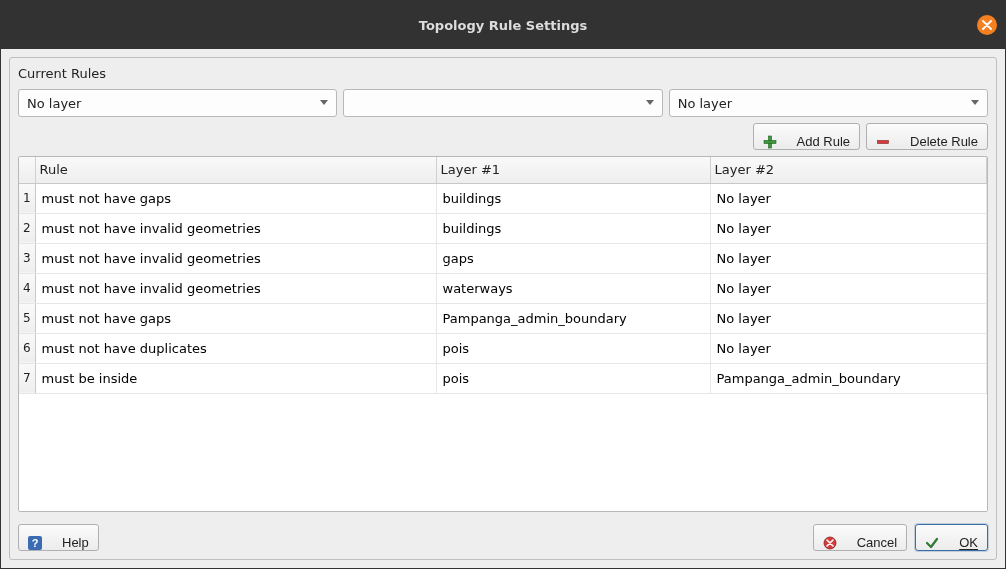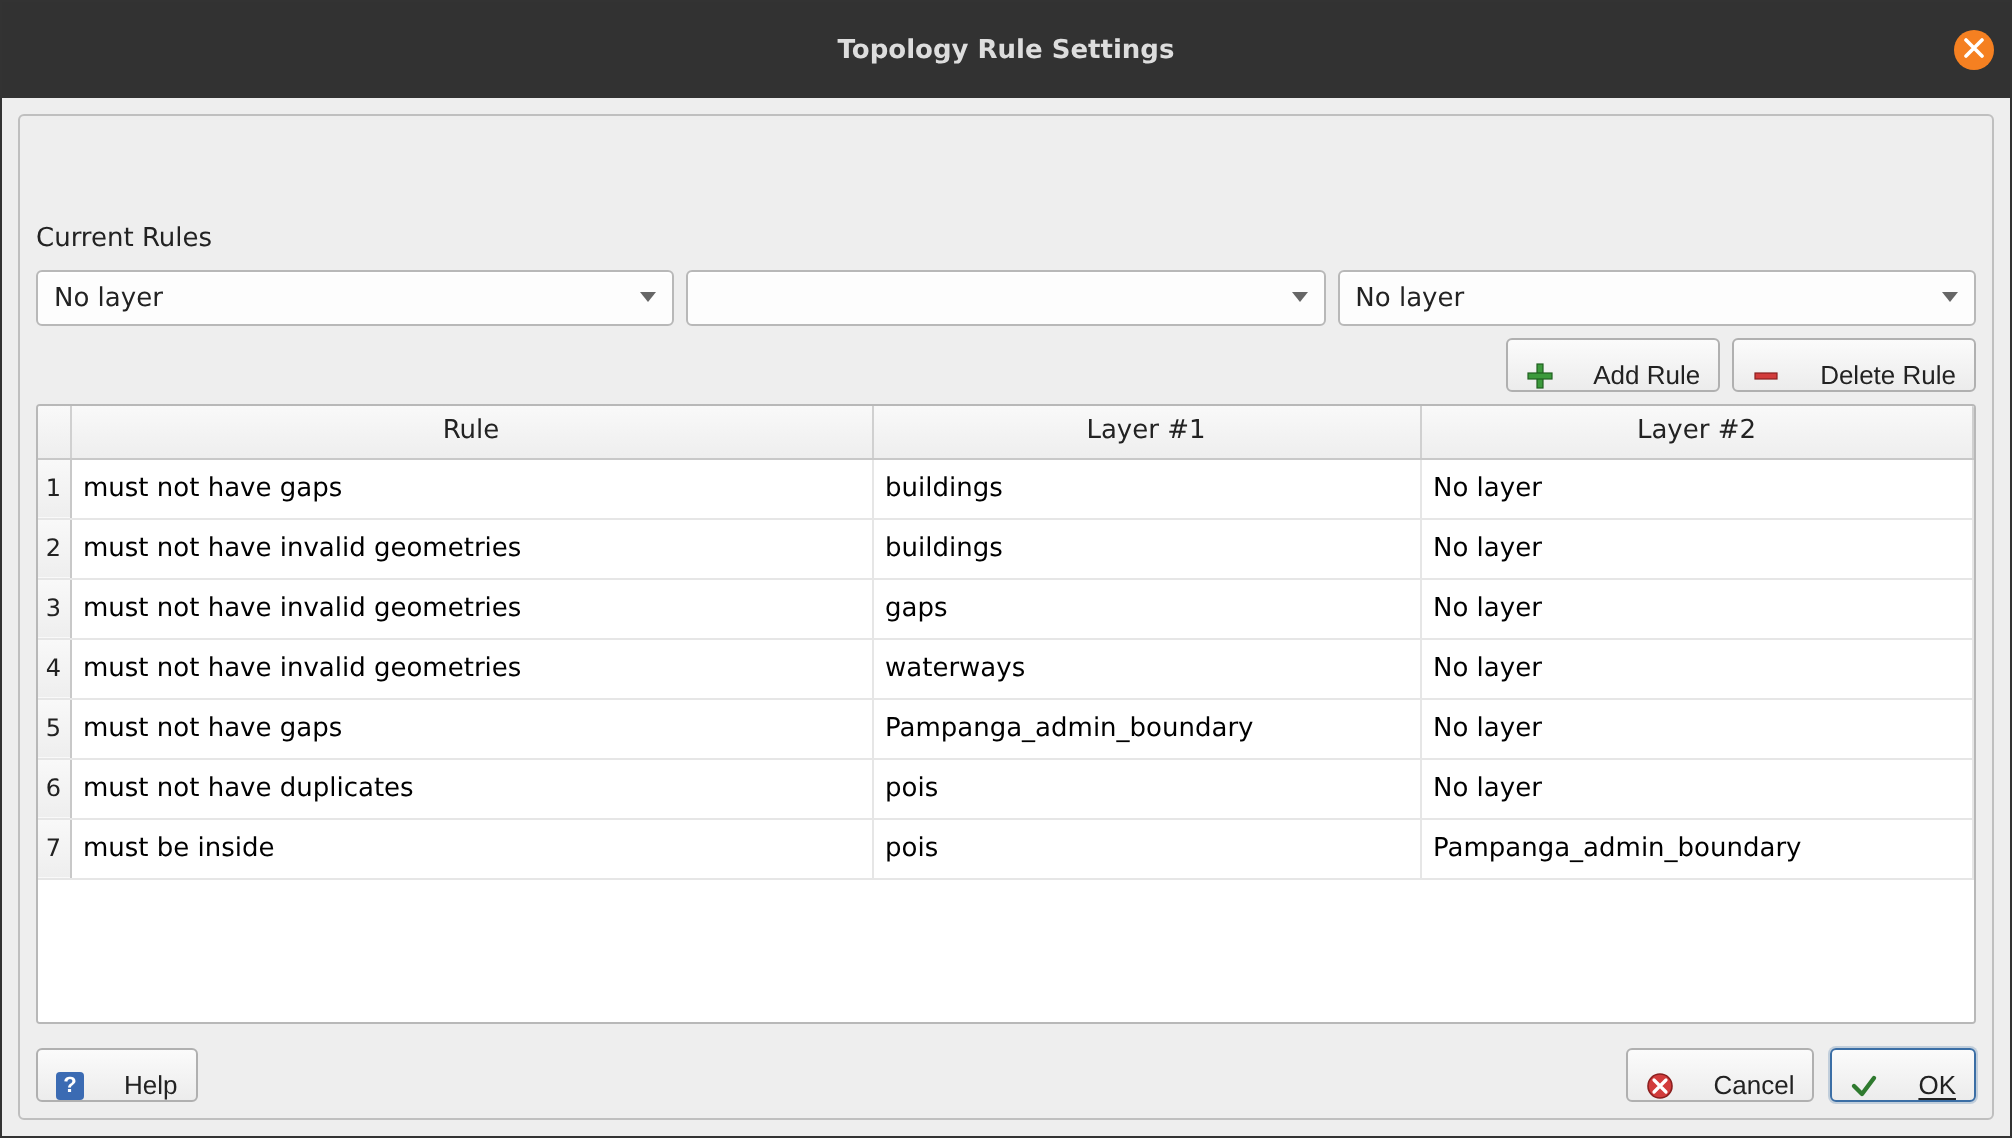--- a/index.html
+++ b/index.html
@@ -62,21 +62,20 @@
       border-radius: 3px;
       padding: 8px;
       display: flex;
       flex-direction: column;
       gap: 6px;
     }
     .current-rules-label {
       font-size: 13px;
       color: #222;
       margin-bottom: 2px;
-      margin-top: 46px;
     }
     .combos-row {
       display: flex;
       gap: 6px;
     }
     .combo {
       flex: 1;
       height: 28px;
       background: #fdfdfd;
       border: 1px solid #b8b8b8;
@@ -132,21 +131,21 @@
     table.rules col.layer1 { width: 274px; }
     table.rules col.layer2 { width: auto; }
     table.rules th {
       background: linear-gradient(#f9f9f9, #eeeeee);
       border-right: 1px solid #d0d0d0;
       border-bottom: 1px solid #c8c8c8;
       height: 26px;
       font-weight: normal;
       font-size: 13px;
       color: #222;
-      text-align: center;
+      text-align: left;
       padding: 0 4px;
       margin-top: 40px;
     }
     table.rules th.rownum-head { background: linear-gradient(#f9f9f9, #eeeeee); }
     table.rules td {
       border-right: 1px solid #e6e6e6;
       border-bottom: 1px solid #e6e6e6;
       height: 30px;
       padding: 0 6px;
       font-size: 13px;

